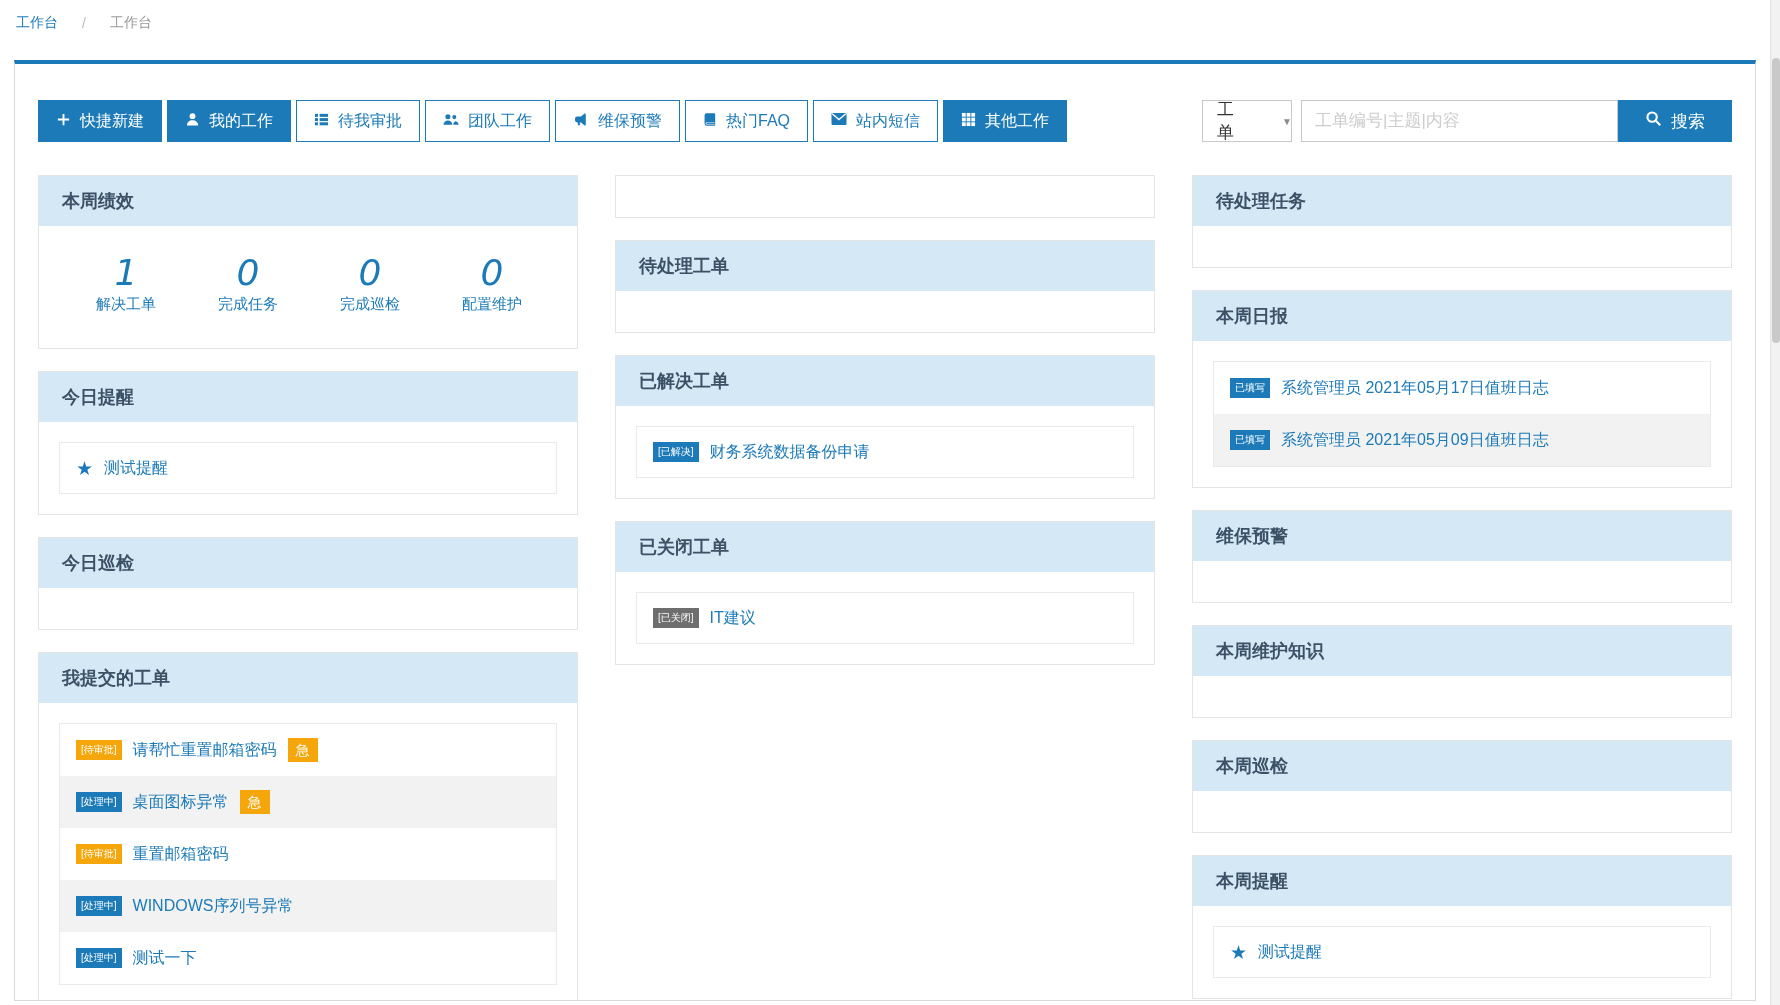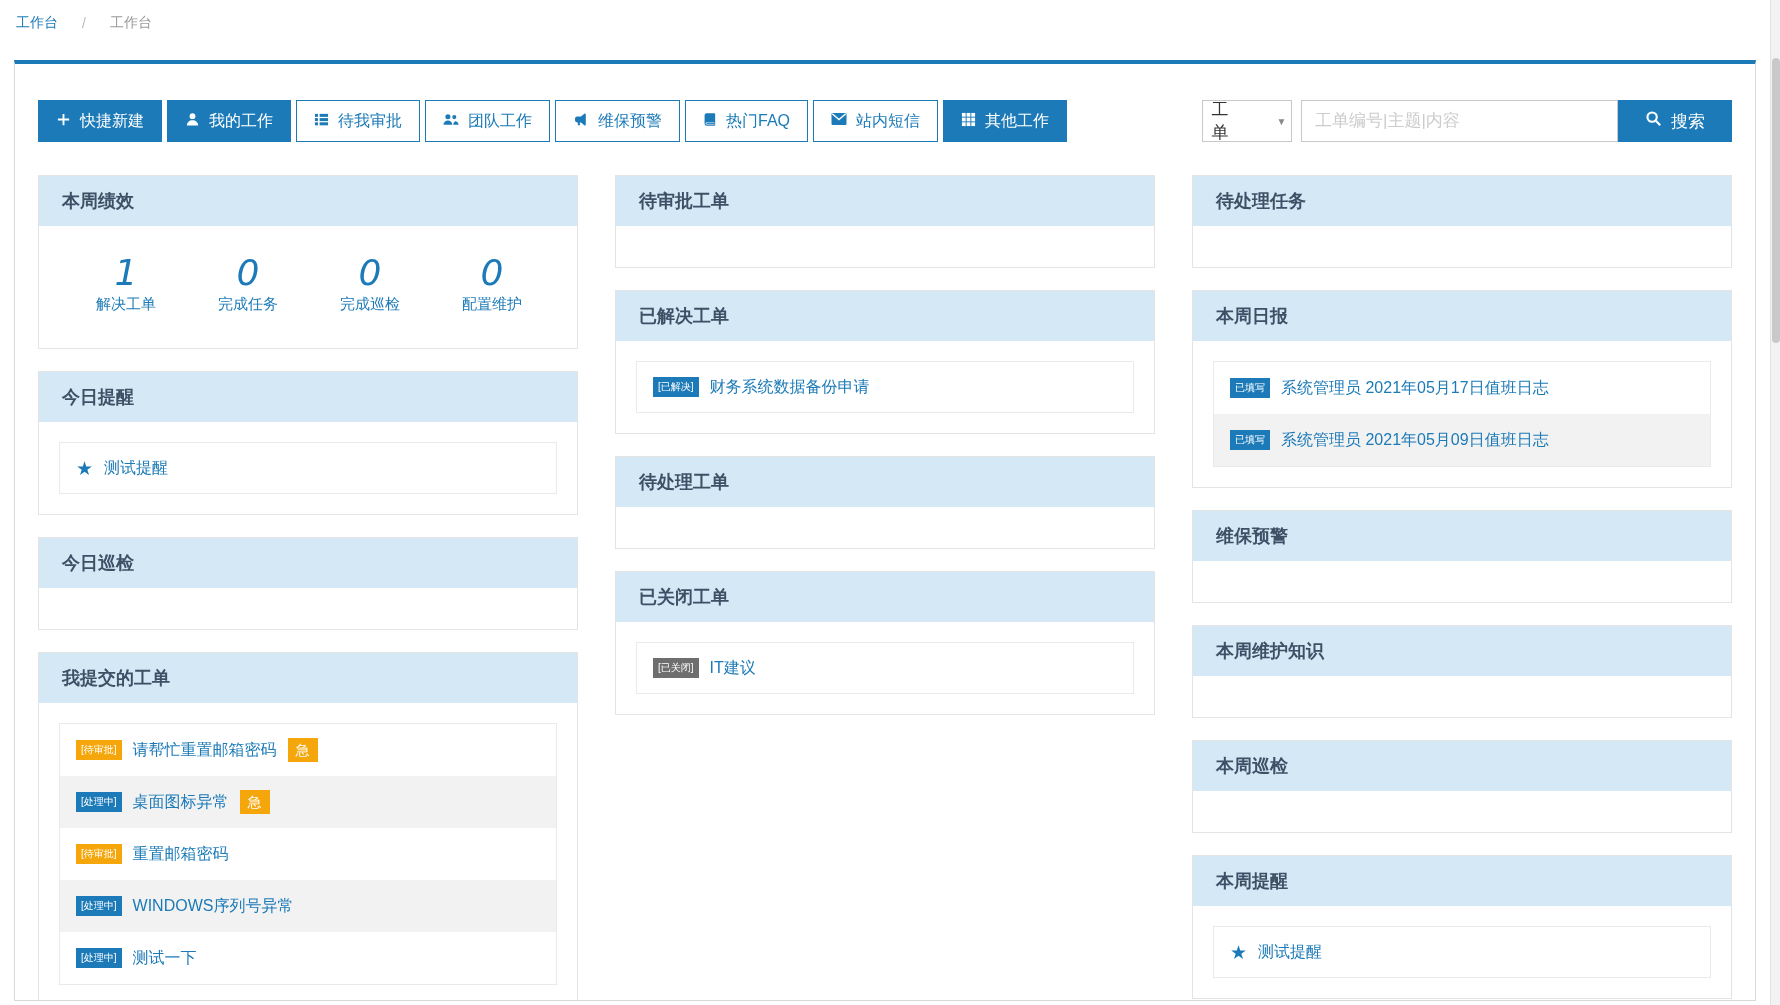--- a/index.html
+++ b/index.html
@@ -28,21 +28,21 @@
   .btn{
     height:42px;box-sizing:border-box;display:inline-flex;align-items:center;gap:9px;
     padding:0 17px;font-size:16px;margin-right:5px;cursor:pointer;
     border:1px solid #1b7ab7;background:#fff;color:#1b7ab7;white-space:nowrap;
   }
   .btn.solid{background:#1b7ab7;color:#fff;}
   .btn svg{flex:none;}
   .search-group{margin-left:auto;display:flex;align-items:center;}
   .select-box{
     width:90px;height:42px;box-sizing:border-box;border:1px solid #c9c9c9;background:#fff;
-    display:flex;align-items:center;justify-content:center;padding:0 10px 0 14px;
+    display:flex;align-items:center;justify-content:flex-start;padding:0 10px 0 14px;
     font-size:17px;color:#333;margin-right:9px;cursor:pointer;gap:48px;
   }
   .select-box .arrow{color:#8a8a8a;font-size:10px;}
   .search-input{
     width:317px;height:42px;box-sizing:border-box;border:1px solid #c9c9c9;
     padding:14px 13px;font-size:17px;color:#333;outline:none;
   }
   .search-input::placeholder{color:#ccc;}
   .search-btn{
     height:42px;width:114px;border:none;background:#1b7ab7;color:#fff;font-size:17px;
@@ -255,40 +255,39 @@
             </div>
           </div>
         </div>
       </div>
 
     </div>
 
     <div class="col">
 
       <div class="panel">
-        <div class="panel-header">待审批工单</div>
+        <div class="panel-body empty"></div>
+      </div>
+
+      <div class="panel">
+        <div class="panel-header">待处理工单</div>
         <div class="panel-body empty"></div>
       </div>
 
       <div class="panel">
         <div class="panel-header">已解决工单</div>
         <div class="panel-body">
           <div class="item-box">
             <span class="badge blue">[已解决]</span>
             <a class="link">财务系统数据备份申请</a>
           </div>
         </div>
       </div>
 
       <div class="panel">
-        <div class="panel-header">待处理工单</div>
-        <div class="panel-body empty"></div>
-      </div>
-
-      <div class="panel">
         <div class="panel-header">已关闭工单</div>
         <div class="panel-body">
           <div class="item-box">
             <span class="badge gray">[已关闭]</span>
             <a class="link">IT建议</a>
           </div>
         </div>
       </div>
 
     </div>

